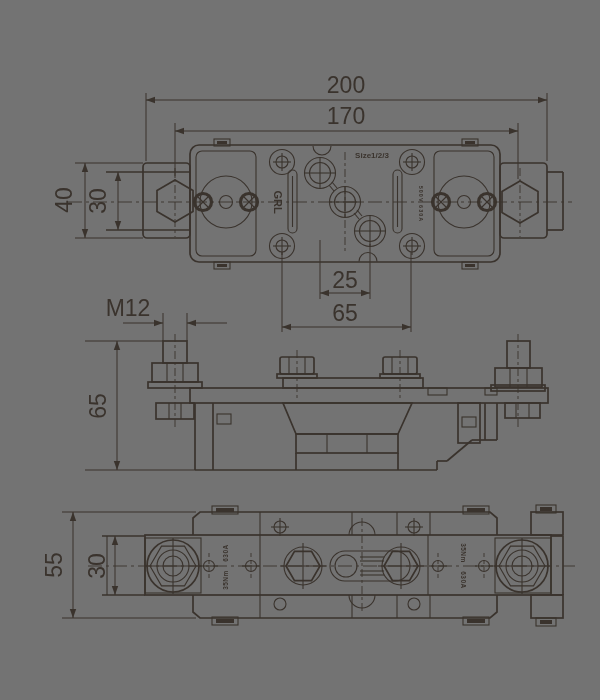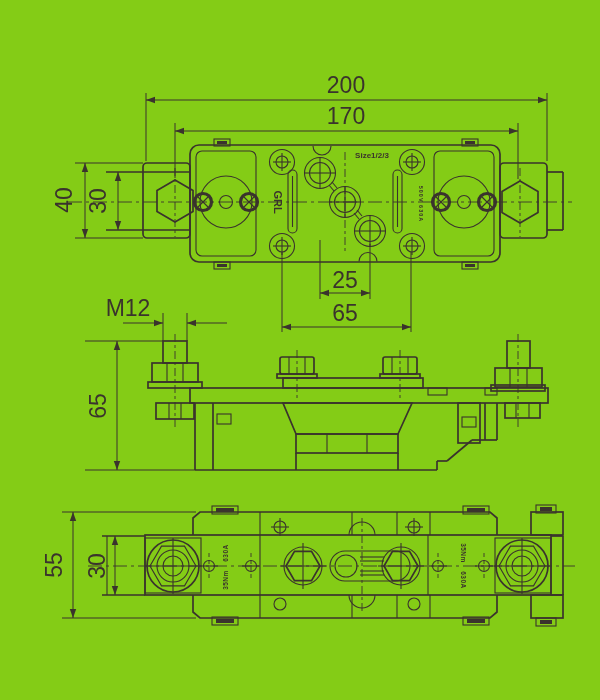--- a/index.html
+++ b/index.html
@@ -1,16 +1,16 @@
 <!DOCTYPE html>
 <html><head>
 <meta charset="utf-8">
 <style>
   html,body{margin:0;padding:0;background:#fff;}
-  .canvas{position:relative;width:600px;height:700px;background:#84cc16;overflow:hidden;}
+  .canvas{position:relative;width:600px;height:700px;background:#737373;overflow:hidden;}
   svg{display:block;}
   svg *{vector-effect:none;}
   .ln{stroke:#3a332d;fill:none;}
   .s2{stroke-width:1.7;}
   .s1{stroke-width:1.1;}
   .sd{stroke-width:1;}
   .sc{stroke-width:0.9;stroke-dasharray:14 4 3 4;}
   .sc2{stroke-width:0.9;stroke-dasharray:8 3 3 3;}
   .sc3{stroke-width:0.9;stroke-dasharray:4 3;}
   .ar{fill:#3a332d;stroke:none;}

